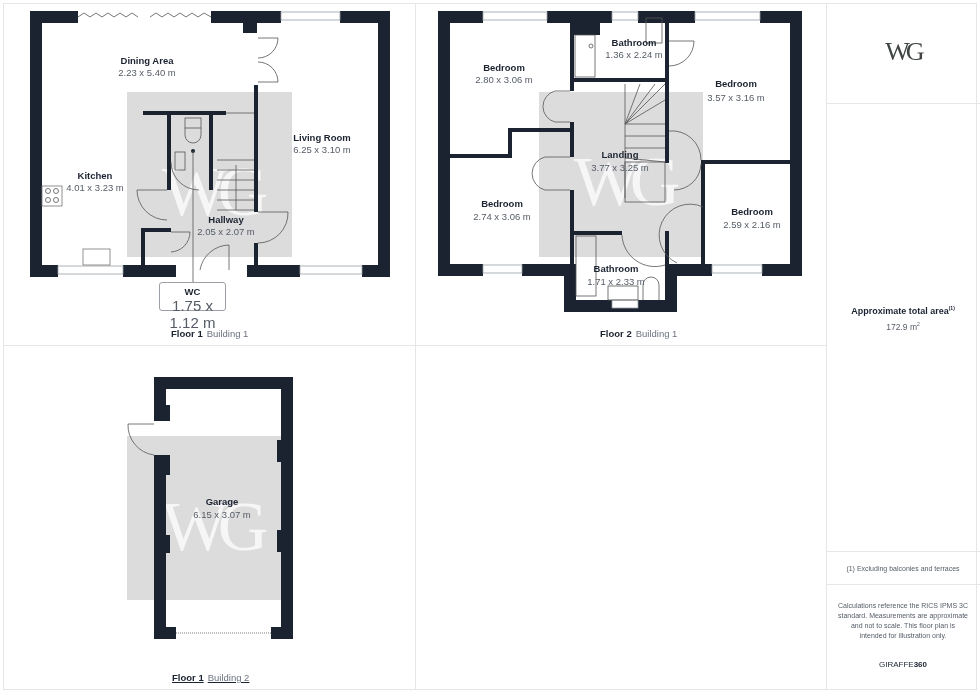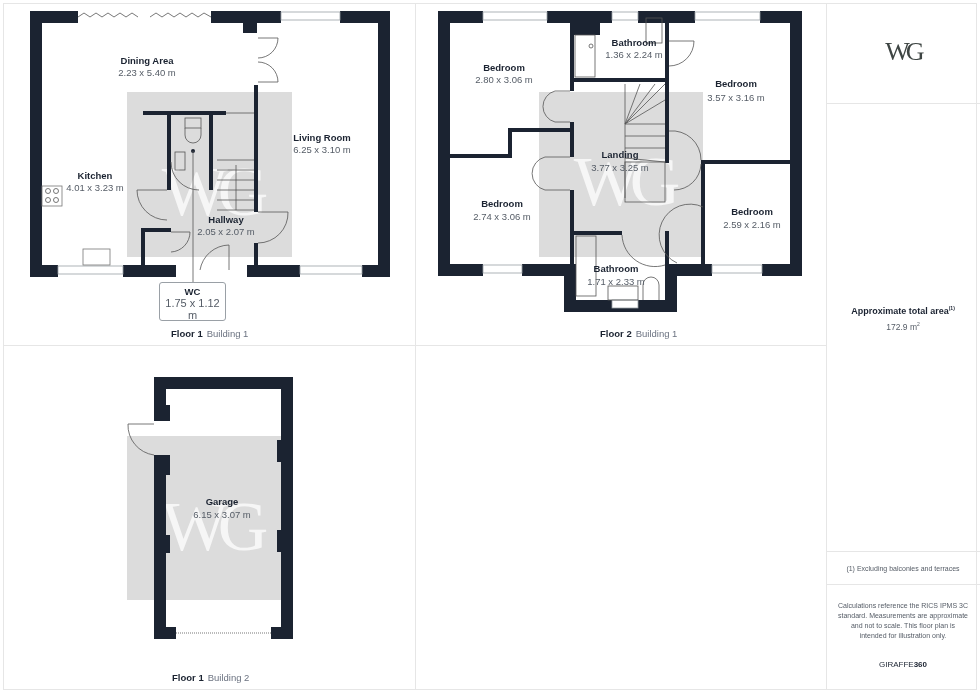--- a/index.html
+++ b/index.html
@@ -18,23 +18,23 @@
   .flabel span { color:#6b7280; margin-left:4px;margin-top:48px; }
   .side-logo { position:absolute; left:826px; top:0; width:154px; height:103px; border-bottom:1px solid #e6e6e6; display:flex; align-items:center; justify-content:center; font-family:"Liberation Serif", serif; font-size:26px; color:#3e4543; letter-spacing:-4px; }
   .area-title { position:absolute; left:826px; top:305px; width:154px; text-align:center; font-size:9px; font-weight:bold; color:#1b2331; }
   .area-title sup { font-size:5px; }
   .area-value { position:absolute; left:826px; top:321px; width:154px; text-align:center; font-size:8.5px; color:#555c66; }
   .area-value sup { font-size:5px; }
   .note1 { position:absolute; left:826px; top:551px; width:154px; height:32px; border-top:1px solid #e6e6e6; border-bottom:1px solid #e6e6e6; display:flex; align-items:center; justify-content:center; font-size:7px; color:#555c66; }
   .note2 { position:absolute; left:838px; top:601px; width:130px; text-align:center; font-size:7px; line-height:10px; color:#555c66; }
   .brand { position:absolute; left:826px; top:660px; width:154px; text-align:center; font-size:8px; color:#1b2331; }
   .brand b { font-weight:bold; }
-  .wc-box { position:absolute; left:159px; top:282px; width:67px; height:39px; border:1px solid #9aa0a6; border-radius:3px; background:#fff; box-sizing:border-box; text-align:center; }
+  .wc-box { position:absolute; left:159px; top:282px; width:67px; height:29px; border:1px solid #9aa0a6; border-radius:3px; background:#fff; box-sizing:border-box; text-align:center; }
   .wc-box .n { font-weight:bold; font-size:9.5px; margin-top:3px; color:#1b2331; }
-  .wc-box .d { font-size:11px; color:#555c66; }
+  .wc-box .d { font-size:15px; color:#555c66; }
 </style>
 </head>
 <body>
 
 <div class="panel" style="left:3px;top:3px;width:413px;height:343px;"></div>
 <div class="panel" style="left:415px;top:3px;width:413px;height:343px;"></div>
 <div class="panel" style="left:3px;top:345px;width:413px;height:345px;"></div>
 <div class="panel" style="left:415px;top:345px;width:413px;height:345px;"></div>
 <div class="panel" style="left:826px;top:3px;width:151px;height:687px;"></div>
 
@@ -223,21 +223,21 @@
   <rect class="wall" x="166" y="455" width="4" height="20"></rect>
   <rect class="wall" x="166" y="535" width="4" height="18"></rect>
   <rect class="wall" x="277" y="440" width="4" height="22"></rect>
   <rect class="wall" x="277" y="530" width="4" height="22"></rect>
   <line x1="176" y1="633" x2="271" y2="633" stroke="#bbb" stroke-width="2" stroke-dasharray="1,1"></line>
   <path class="thin" d="M154,424 L128,424 A30,30 0 0 0 154,455"></path>
   <text class="rname" x="222" y="505">Garage</text>
   <text class="rdim" x="222" y="518">6.15 x 3.07 m</text>
 </svg>
 
-<div class="flabel" style="left:172px;top:672px;">
+<div class="flabel" style="left:172px;top:672px;text-decoration:underline;">
   <b>Floor 1</b><span>Building 2</span>
 </div>
 
 <div class="side-logo">WG</div>
 
 <div class="area-title">
   <span>Approximate total area</span><sup>(1)</sup>
 </div>
 <div class="area-value">
   <span>172.9 m</span><sup>2</sup>

